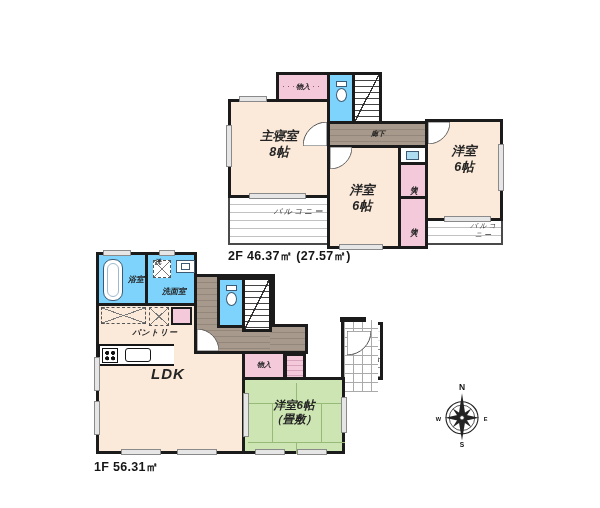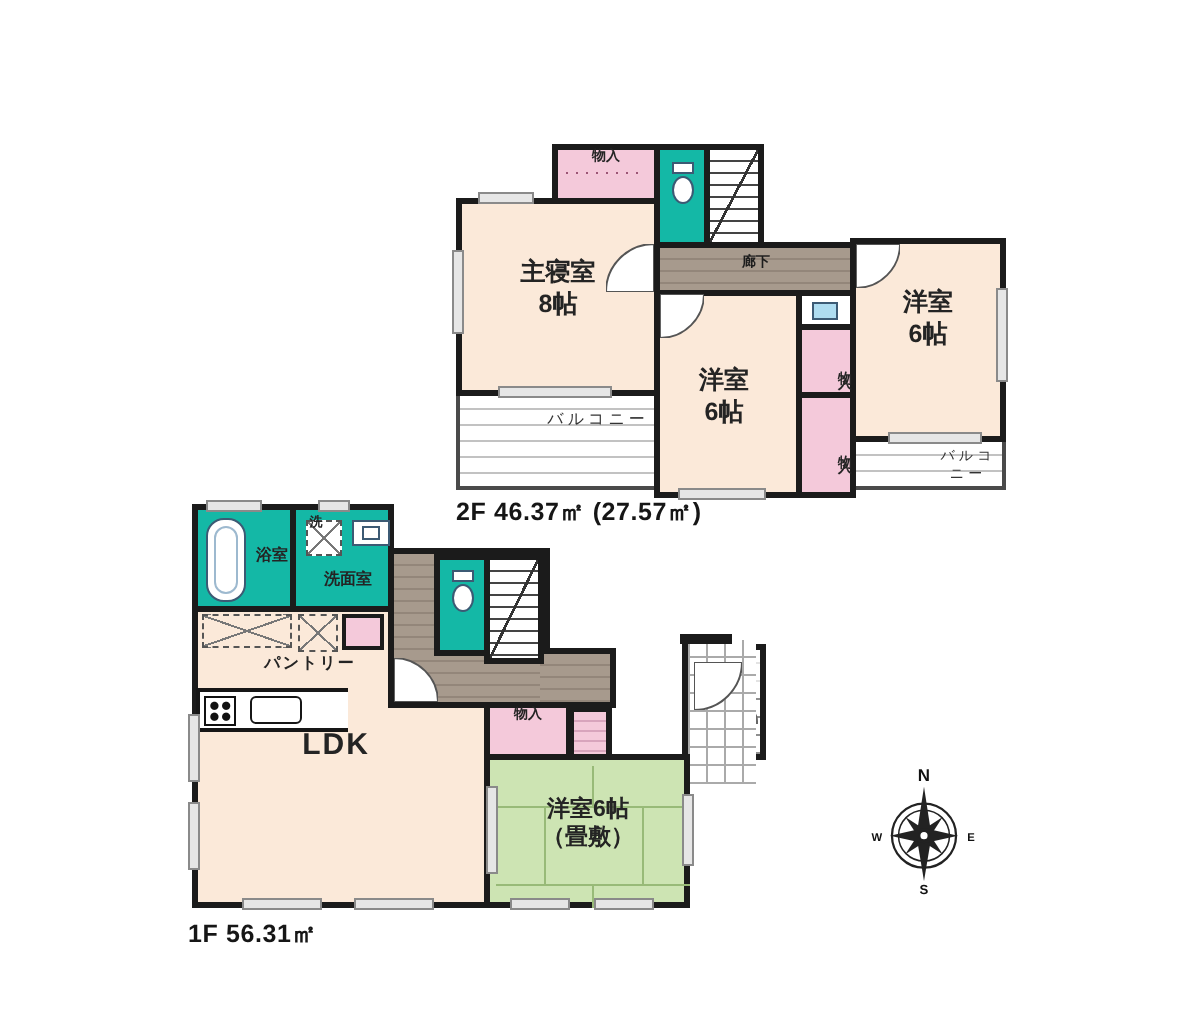--- a/index.html
+++ b/index.html
@@ -4,40 +4,40 @@
 <style>
   html,body{margin:0;padding:0;background:#fff;}
   #canvas{
     position:relative;width:600px;height:508px;background:#ffffff;overflow:hidden;
     font-family:"Liberation Sans","DejaVu Sans",sans-serif;color:#1f1f1f;
   }
   .abs{position:absolute;box-sizing:border-box;}
   
   .room{background:#fbe9d9;border:3px solid #1b1b1b;}
   .pink{background:#f4c9da;border:3px solid #1b1b1b;}
-  .blue{background:#14b8a6;border:3px solid #1b1b1b;}
+  .blue{background:#7dd3fc;border:3px solid #1b1b1b;}
   .green{background:#cde4b3;border:3px solid #1b1b1b;}
   .hall{background:repeating-linear-gradient(180deg,#a79a8d 0 5px,#93867a 5px 6px);border:3px solid #1b1b1b;}
   .stairs{background:
       linear-gradient(to bottom right,transparent calc(50% - 0.7px),#333 calc(50% - 0.7px) calc(50% + 0.7px),transparent calc(50% + 0.7px)),
       repeating-linear-gradient(180deg,#fff 0 5px,#444 5px 6px);
       border:3px solid #1b1b1b;background-color:#fff;}
   .balcony{background:repeating-linear-gradient(180deg,#ffffff 0 7px,#c2c2c2 7px 8px);border:2px solid #4a4a4a;}
   .grid{background-image:repeating-linear-gradient(0deg,#8f8f8f 0 1px,transparent 1px 9px),
                          repeating-linear-gradient(90deg,#8f8f8f 0 1px,transparent 1px 9px);
         background-color:#fff;}
   .dashbox{border:1.5px dashed #555;background:
       linear-gradient(to top right,transparent calc(50% - 0.5px),#777 calc(50% - 0.5px) calc(50% + 0.5px),transparent calc(50% + 0.5px)),
       linear-gradient(to bottom right,transparent calc(50% - 0.5px),#777 calc(50% - 0.5px) calc(50% + 0.5px),transparent calc(50% + 0.5px));}
   .rod{position:absolute;left:4px;right:4px;top:45%;height:1px;
        background:repeating-linear-gradient(90deg,#9c5676 0 1px,transparent 1px 5px);}
   .shoe-lines{background:repeating-linear-gradient(180deg,#f4c9da 0 4px,#d8a4bc 4px 5px);border:3px solid #1b1b1b;}
   
-  .lbl{display:flex;justify-content:center;text-align:center;
-       color:#242424;font-weight:700;line-height:1.25;}
+  .lbl{display:flex;align-items:center;justify-content:center;text-align:center;
+       color:#242424;font-weight:700;line-height:1.25;font-style:italic;}
   .lbl-room{font-size:12.5px;}
   .lbl-small{font-size:8px;font-weight:700;}
   .lbl-tiny{font-size:7px;font-weight:700;}
   .lbl-vert{writing-mode:vertical-rl;text-orientation:upright;font-size:7px;font-weight:700;letter-spacing:1px;}
   .lbl-area{font-size:12.5px;font-weight:700;color:#161616;letter-spacing:0.3px;}
   .lbl-balc{font-size:8px;font-weight:400;color:#333;letter-spacing:2px;padding-left:40px;}
   
   .win{background:#e6e6e6;outline:1px solid #8a8a8a;}
   .tub{background:#fff;border:1.5px solid #3c5a74;border-radius:9px;}
   .tub-in{position:absolute;inset:3px;border:1px solid #9db9cf;border-radius:6px;}

